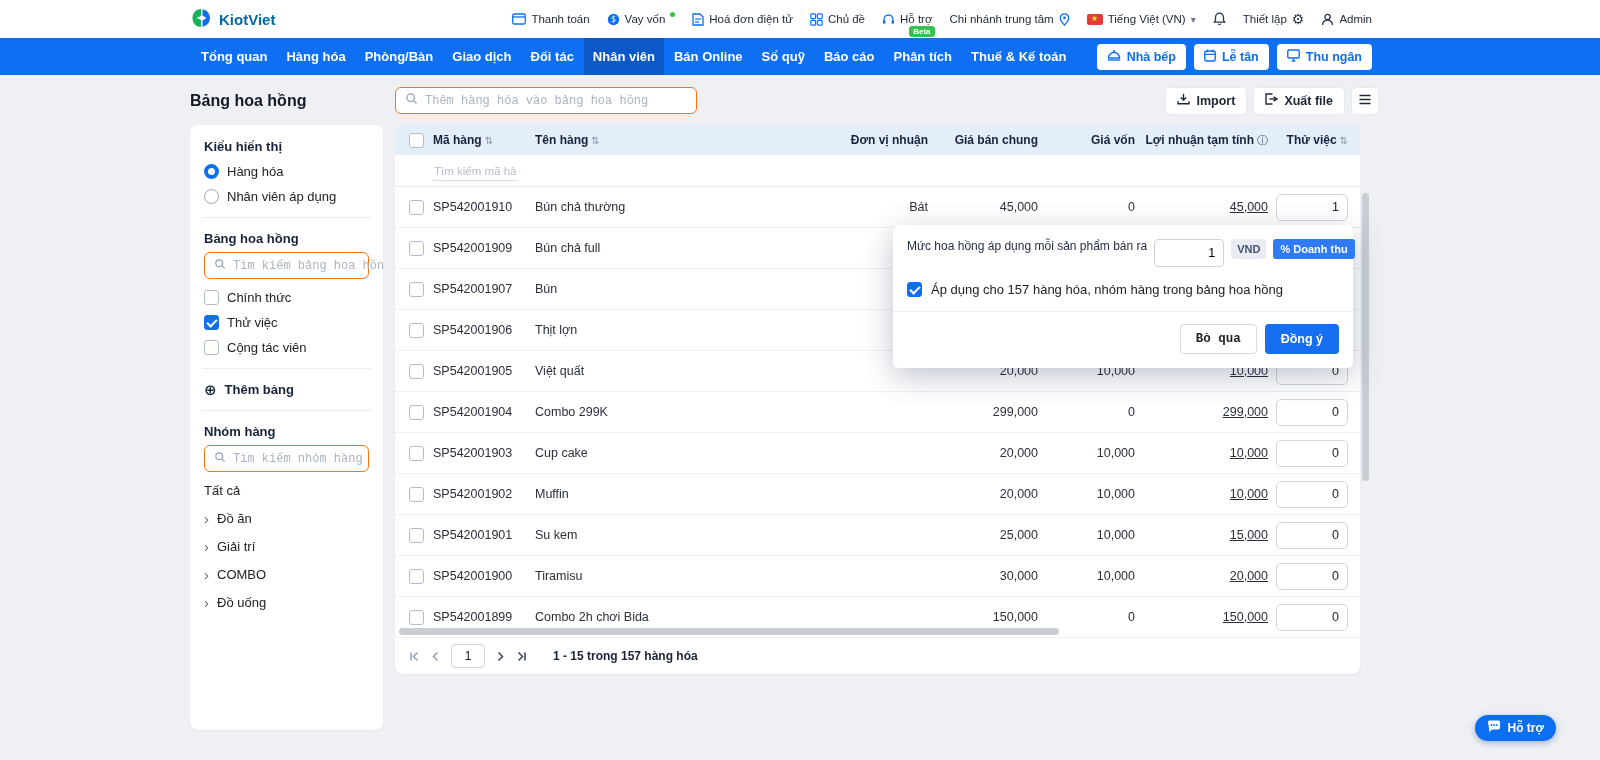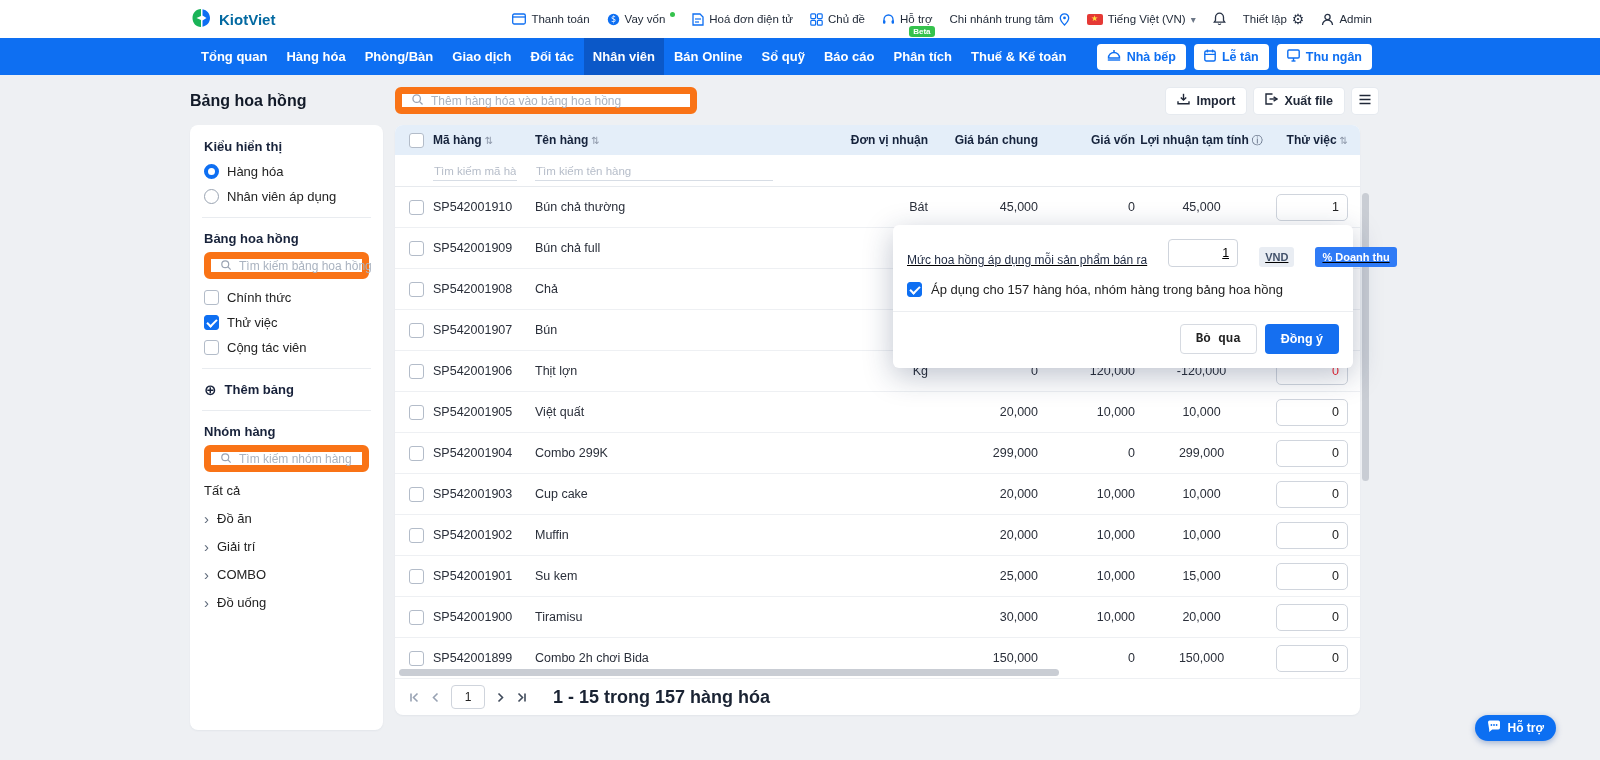--- a/index.html
+++ b/index.html
@@ -23,21 +23,21 @@
   .mainnav { height: 37px; background: #0e6ff2; display: flex; align-items: center; padding: 0 228px 0 192px; }
   .nav-items { display: flex; align-items: center; height: 100%; gap: 1px; justify-content: space-between; }
   .nav-item { color: #fff; font-size: 13px; font-weight: bold; padding: 0 9px; height: 37px; display: flex; align-items: center; cursor: pointer; white-space: nowrap; }
   .nav-item.active { background: #0b58c8; }
   .quick { margin-left: auto; display: flex; gap: 8px; }
   .quick-btn { background: #fff; color: #0e6ff2; border: none; border-radius: 4px; font-weight: bold; font-size: 12.5px; padding: 5px 10px; display: flex; align-items: center; gap: 6px; cursor: pointer; font-family: inherit; white-space: nowrap; }
 
   
   .page-head { display: flex; align-items: center; padding: 12px 222px 11px 190px; }
   .page-title { width: 205px; font-size: 16px; font-weight: bold; color: #121a28; }
-  .searchbox { display: flex; align-items: center; gap: 7px; background: #fff; border: 7px solid #f97316; border-radius: 6px; height: 27px; padding: 0 9px; }
+  .searchbox { display: flex; align-items: center; gap: 7px; background: #fff; border: 1px solid #f97316; border-radius: 6px; height: 27px; padding: 0 9px; font-family: Liberation Mono, monospace; }
   .searchbox input { border: none; outline: none; flex: 1; font-size: 12px; font-family: inherit; color: #333; background: transparent; }
   .searchbox input::placeholder { color: #aab3c0; }
   .add-search { width: 302px; }
   .actions { margin-left: auto; display: flex; gap: 8px; }
   .btn-light { background: #fff; border: none; box-shadow: 0 0 0 1px #e6eaef; border-radius: 4px; color: #202838; font-size: 12.5px; font-weight: 600; padding: 5px 11px; display: flex; align-items: center; gap: 6px; cursor: pointer; font-family: inherit; height: 26px; }
   .btn-sq { width: 26px; justify-content: center; padding: 0; }
 
   
   .layout { display: flex; align-items: flex-start; gap: 12px; padding-left: 190px; }
 
@@ -62,21 +62,21 @@
   .main-card { width: 965px; background: #fff; border-radius: 8px; position: relative; box-shadow: 0 1px 2px rgba(20,40,80,.05); }
   .thead { display: flex; align-items: center; height: 30px; background: #e4eef9; border-radius: 8px 8px 0 0; font-size: 12px; font-weight: bold; color: #16233c; }
   .tfilter { display: flex; align-items: center; height: 32px; border-bottom: 1px solid #e7eaee; }
   .trow { display: flex; align-items: center; height: 41px; border-bottom: 1px solid #eef0f3; font-size: 12.5px; color: #2a2f3a; }
   .c-cb { width: 38px; padding-left: 14px; display: flex; align-items: center; }
   .c-code { width: 102px; }
   .c-name { width: 300px; }
   .c-unit { width: 93px; text-align: right; }
   .c-price { width: 110px; text-align: right; }
   .c-cost { width: 97px; text-align: right; }
-  .c-profit { width: 133px; text-align: center; }
+  .c-profit { width: 133px; text-align: right; text-decoration: underline; }
   .c-trial { width: 92px; display: flex; justify-content: flex-end; padding-right: 12px; }
   .th-flex { display: inline-flex; align-items: center; gap: 3px; }
   .sort-glyph { font-size: 10px; color: #8a94a6; font-weight: normal; }
   .info-glyph { font-size: 11px; color: #45526b; font-weight: normal; }
   .finput { border: none; border-bottom: 1px solid #d7dde5; outline: none; font-size: 11.5px; font-family: inherit; color: #333; padding: 3px 1px; background: transparent; }
   .finput::placeholder { color: #b6bdc9; }
   .f-code { width: 84px; }
   .f-name { width: 238px; }
   .trial-input { width: 72px; height: 27px; border: 1px solid #d0d5dd; border-radius: 5px; text-align: right; padding-right: 8px; font-size: 12.5px; font-family: inherit; color: #222; outline: none; }
   .trial-input.neg { color: #f5222d; }
@@ -84,25 +84,25 @@
   
   .hscroll { position: absolute; left: 4px; bottom: 39px; width: 956px; height: 7px; }
   .hthumb { width: 660px; height: 7px; background: #c9cdd4; border-radius: 4px; }
   .vscroll { position: absolute; left: 1362px; top: 190px; width: 7px; height: 492px; }
   .vthumb { width: 7px; height: 288px; background: #c9cdd4; border-radius: 4px; margin-top: 3px; }
 
   
   .pager { display: flex; align-items: center; gap: 10px; height: 36px; padding: 0 14px; font-size: 12.5px; color: #222; }
   .pg-btn { display: flex; align-items: center; cursor: pointer; }
   .page-box { width: 34px; height: 24px; border: 1px solid #cfd4dc; border-radius: 4px; display: flex; align-items: center; justify-content: center; font-size: 12px; cursor: pointer; background: #fff; }
-  .pg-summary { margin-left: 16px; font-weight: bold; font-size: 18px; color: #1a2333; }
+  .pg-summary { margin-left: 16px; font-weight: bold; font-size: 12px; color: #1a2333; }
 
   
   .popup { position: absolute; left: 498px; top: 100px; width: 460px; background: #fff; border-radius: 6px; box-shadow: 0 8px 30px rgba(20,40,80,.28); padding: 14px; z-index: 20; }
-  .pop-row1 { display: flex; align-items: flex-end; gap: 21px; text-decoration: underline; }
+  .pop-row1 { display: flex; align-items: flex-start; gap: 7px; }
   .pop-label { font-size: 12px; color: #1f2a42; white-space: nowrap; flex: 1; }
   .pop-input { width: 70px; height: 28px; border: 1px solid #cfd4dc; border-radius: 4px; text-align: right; padding-right: 8px; font-size: 12.5px; font-family: inherit; outline: none; }
   .pop-vnd { background: #e9edf3; color: #42526b; font-size: 11px; font-weight: bold; padding: 4px 6px; border-radius: 3px; cursor: pointer; }
   .pop-pct { background: #2f7bf6; color: #fff; font-size: 11px; font-weight: bold; padding: 4px 7px; border-radius: 3px; cursor: pointer; white-space: nowrap; }
   .pop-row2 { display: flex; align-items: center; gap: 9px; margin-top: 15px; font-size: 13px; color: #222; cursor: pointer; }
   .pop-divider { border-top: 1px solid #eceef1; margin: 14px -14px 0; }
   .pop-actions { display: flex; justify-content: flex-end; gap: 8px; padding-top: 12px; }
   .btn-skip { background: #fff; border: 1px solid #d6dae1; border-radius: 4px; padding: 7px 15px; font-size: 12.5px; font-weight: 600; color: #222; cursor: pointer; font-family: Liberation Mono, monospace; }
   .btn-ok { background: #156ff0; border: none; border-radius: 4px; padding: 7px 16px; font-size: 12.5px; font-weight: bold; color: #fff; cursor: pointer; font-family: inherit; }
 
@@ -417,21 +417,20 @@
             <span class="th-flex">
               <span>Thử việc</span>
               <span class="sort-glyph">⇅</span>
             </span>
           </div>
       </div>
 
       <div class="tfilter">
         <div class="c-cb"></div>
         <div class="c-code"><input class="finput f-code" placeholder="Tìm kiếm mã hàng" style=""></div>
-        <div class="c-name"><input class="finput f-name" placeholder="Tìm kiếm tên hàng" style=""></div>
       </div>
 
       <div>
 
           <div class="trow">
             <div class="c-cb">
               <span class="cb"></span>
             </div>
             <div class="c-code">SP542001910</div>
             <div class="c-name">Bún chả thường</div>
@@ -452,34 +451,20 @@
             <div class="c-name">Bún chả full</div>
             <div class="c-unit">Bát</div>
             <div class="c-price"></div>
             <div class="c-cost"></div>
             <div class="c-profit"></div>
             <div class="c-trial">
               <input class="trial-input" style="">
             </div>
           </div>
 
-          <div class="trow">
-            <div class="c-cb">
-              <span class="cb"></span>
-            </div>
-            <div class="c-code">SP542001908</div>
-            <div class="c-name">Chả</div>
-            <div class="c-unit">Kg</div>
-            <div class="c-price"></div>
-            <div class="c-cost"></div>
-            <div class="c-profit"></div>
-            <div class="c-trial">
-              <input class="trial-input" style="">
-            </div>
-          </div>
 
           <div class="trow">
             <div class="c-cb">
               <span class="cb"></span>
             </div>
             <div class="c-code">SP542001907</div>
             <div class="c-name">Bún</div>
             <div class="c-unit">Kg</div>
             <div class="c-price"></div>
             <div class="c-cost"></div>

